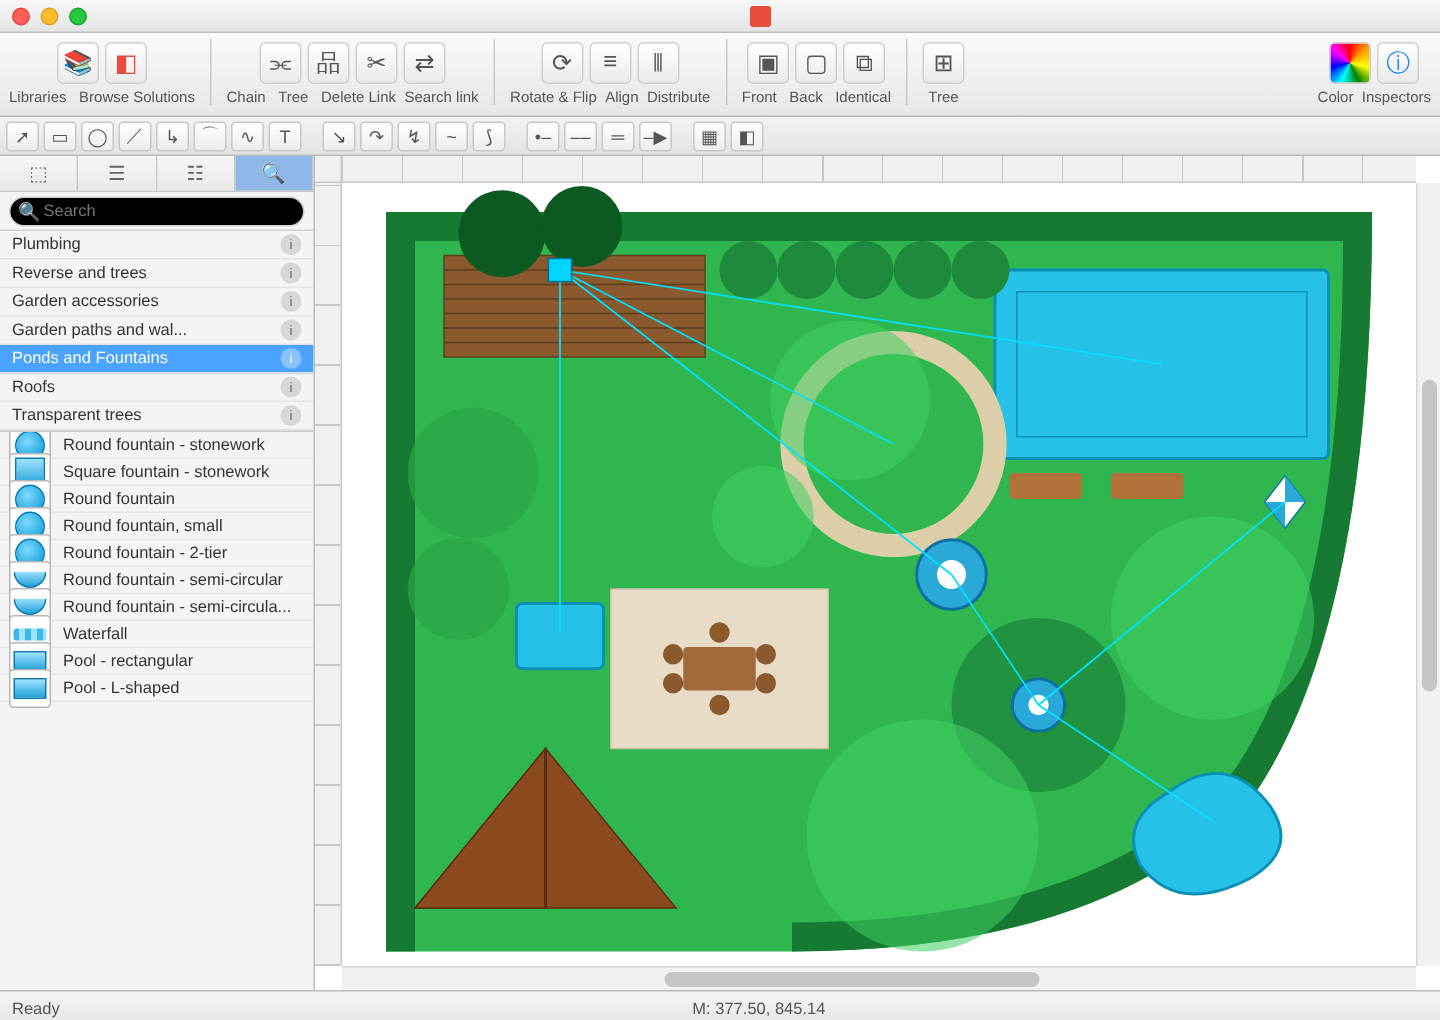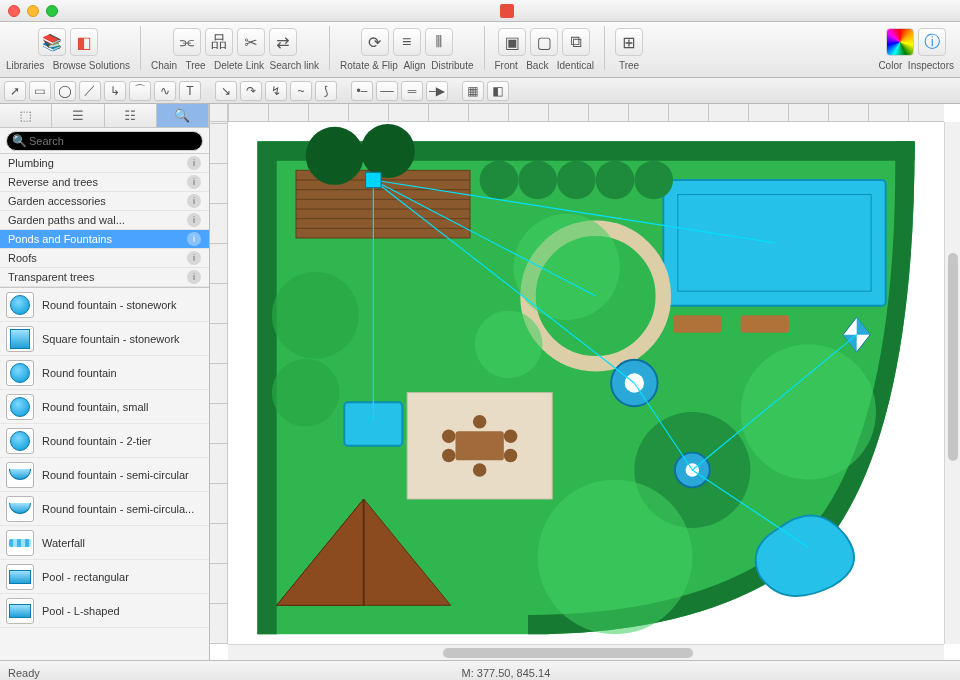--- a/index.html
+++ b/index.html
@@ -40,21 +40,21 @@
 .side-tab.active{background:#8fb7e8;color:#fff;}
 .side-search{height:26px;display:flex;align-items:center;padding:3px 6px;border-bottom:1px solid #d0d0d0;}
 .side-search input{flex:1;height:20px;border:1px solid #ccc;border-radius:10px;padding:0 8px 0 22px;font-size:11px;color:#888;background:#000000;}
 .side-search .mag{position:absolute;margin-left:6px;color:#999;font-size:12px;}
 .cat-list{flex:0 0 auto;}
 .cat-item{height:19px;display:flex;align-items:center;justify-content:space-between;padding:0 8px;font-size:11px;color:#333;border-bottom:1px solid #e3e3e3;cursor:default;}
 .cat-item.selected{background:#4aa4ff;color:#fff;}
 .cat-item .info{width:14px;height:14px;border-radius:50%;background:#d7d7d7;color:#666;font-size:9px;display:flex;align-items:center;justify-content:center;}
 .cat-item.selected .info{background:rgba(255,255,255,0.35);color:#fff;}
 .shape-list{flex:1;overflow-y:auto;border-top:1px solid #c7c7c7;}
-.shape-item{height:34px;display:flex;align-items:center;gap:8px;padding:0 6px;border-bottom:1px solid #e6e6e6;font-size:11px;color:#333;}
+.shape-item{height:18px;display:flex;align-items:center;gap:8px;padding:0 6px;border-bottom:1px solid #e6e6e6;font-size:11px;color:#333;}
 .shape-swatch{width:28px;height:26px;border:1px solid #b7b7b7;border-radius:3px;background:#fff;display:flex;align-items:center;justify-content:center;overflow:hidden;}
 .sw-circ{width:20px;height:20px;border-radius:50%;background:radial-gradient(circle at 40% 35%,#7fd9ff,#0097d6);border:1px solid #0a7bb0;}
 .sw-sq{width:20px;height:20px;background:linear-gradient(#9fe2ff,#1fa0d8);border:1px solid #0a7bb0;}
 .sw-half{width:22px;height:11px;border-radius:0 0 11px 11px;background:linear-gradient(#9fe2ff,#1fa0d8);border:1px solid #0a7bb0;border-top:none;}
 .sw-rect{width:22px;height:14px;background:linear-gradient(#9fe2ff,#1fa0d8);border:1px solid #0a7bb0;}
 .sw-wave{width:22px;height:8px;background:repeating-linear-gradient(90deg,#3bb7e8 0 4px,#9fe2ff 4px 8px);border-radius:2px;}
 
 
 .canvas-wrap{flex:1;display:flex;flex-direction:column;background:#fff;position:relative;}
 .ruler-corner{position:absolute;top:0;left:0;width:18px;height:18px;background:#f0f0f0;border-right:1px solid #c8c8c8;border-bottom:1px solid #c8c8c8;z-index:3;}

